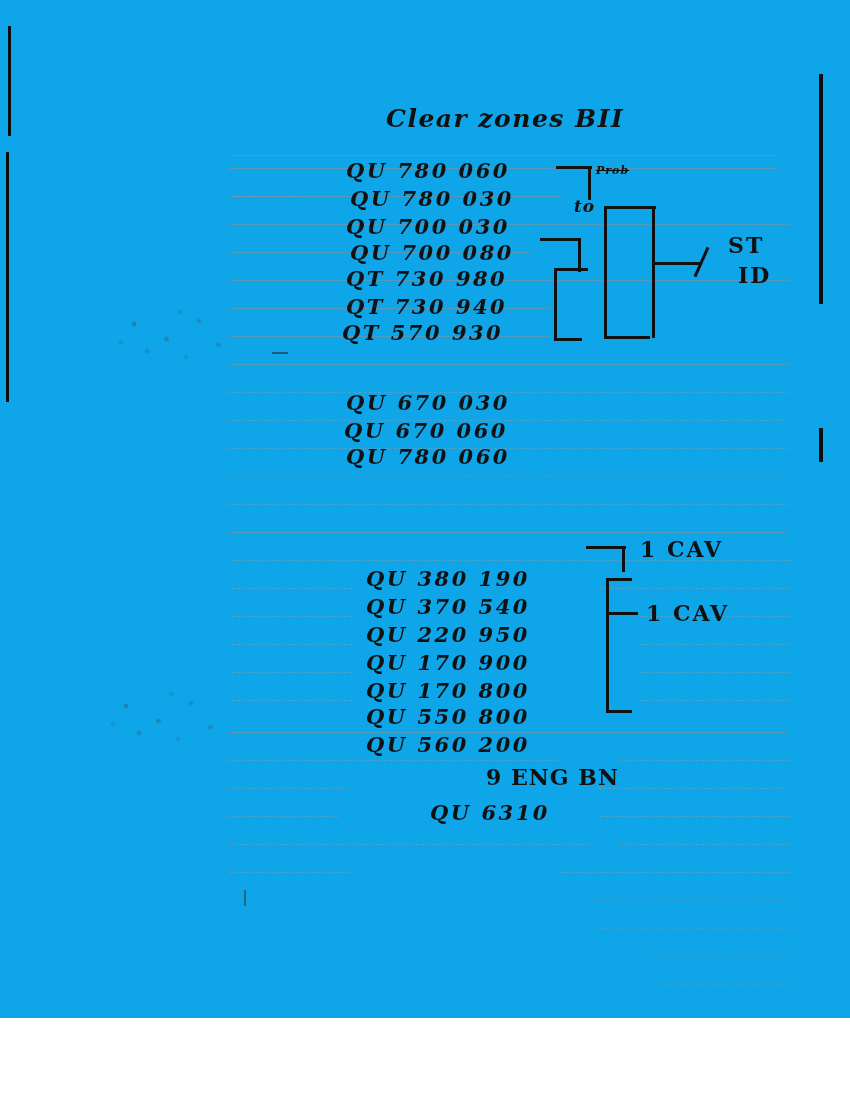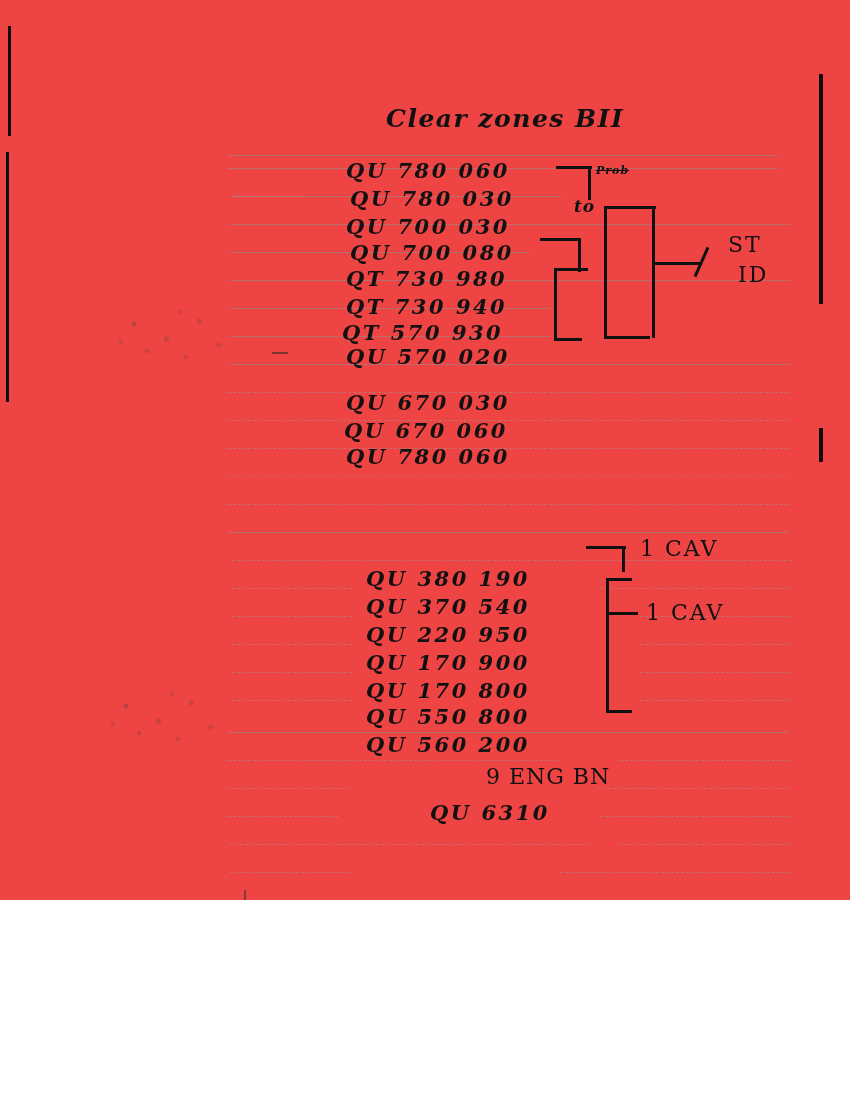--- a/index.html
+++ b/index.html
@@ -6,22 +6,22 @@
     margin: 0;
     padding: 0;
     background: #ffffff;
   }
   body {
     font-family: "Liberation Sans", sans-serif;
   }
   #page {
     position: relative;
     width: 850px;
-    height: 900px;
-    background: #ef4444;
+    height: 1018px;
+    background: #0ea5e9;
     overflow: hidden;
   }
 
   
   .edge-bar {
     position: absolute;
     background: #0d0d0d;
   }
   .edge-left-top   { left: 8px;  top: 26px;  width: 3px;  height: 110px; }
   .edge-left-mid   { left: 6px;  top: 152px; width: 3px;  height: 250px; }
@@ -59,21 +59,21 @@
     font-weight: 600;
     letter-spacing: 2.5px;
   }
   .title {
     font-size: 25px;
     font-weight: 600;
     letter-spacing: 1.5px;
   }
   .unit-label {
     font-size: 22px;
-    font-weight: 400;
+    font-weight: 700;
     font-style: normal;
     letter-spacing: 2px;
     text-align: right;
   }
   .small-note {
     font-size: 11px;
     font-weight: 600;
   }
 
   
@@ -164,21 +164,20 @@
   <div class="hand title" style="left:386px; top:104px;">Clear zones BII</div>
   <div class="hand small-note" style="left:596px; top:164px; text-decoration: line-through;">Prob</div>
 
   <div class="hand grid-row" style="left:346px; top:158px;">QU 780 060</div>
   <div class="hand grid-row" style="left:350px; top:186px;">QU 780 030</div>
   <div class="hand grid-row" style="left:346px; top:214px;">QU 700 030</div>
   <div class="hand grid-row" style="left:350px; top:240px;">QU 700 080</div>
   <div class="hand grid-row" style="left:346px; top:266px;">QT 730 980</div>
   <div class="hand grid-row" style="left:346px; top:294px;">QT 730 940</div>
   <div class="hand grid-row" style="left:342px; top:320px;">QT 570 930</div>
-  <div class="hand grid-row" style="left:346px; top:344px;">QU 570 020</div>
 
   <div class="hand small-note" style="left:574px; top:196px; font-size:17px;">to</div>
   <div class="hand unit-label" style="left:728px; top:232px;">ST</div>
   <div class="hand unit-label" style="left:738px; top:262px;">ID</div>
 
   <div class="ink h" style="left:556px; top:166px; width:36px;"></div>
   <div class="ink v" style="left:588px; top:166px; height:34px;"></div>
 
   <div class="ink h" style="left:604px; top:206px; width:52px;"></div>
   <div class="ink v" style="left:604px; top:206px; height:132px;"></div>

